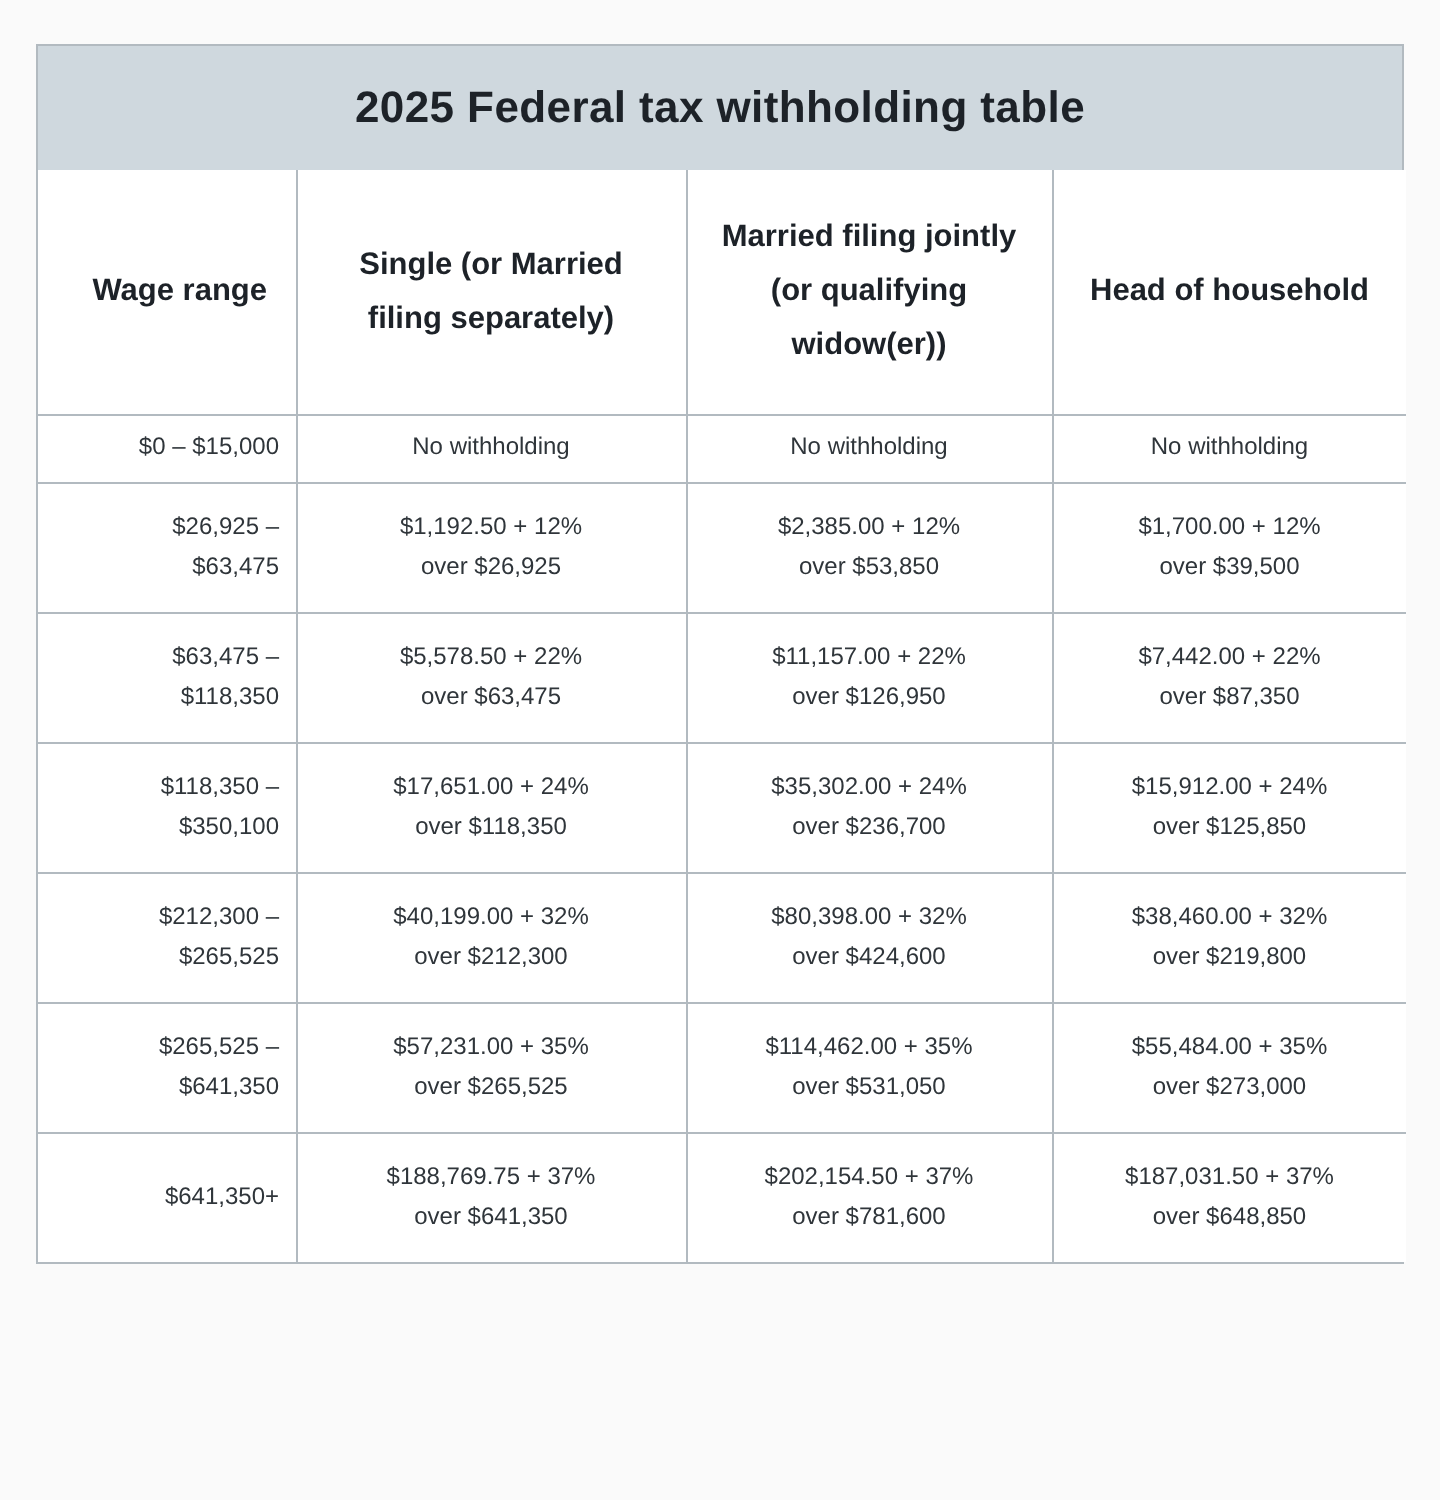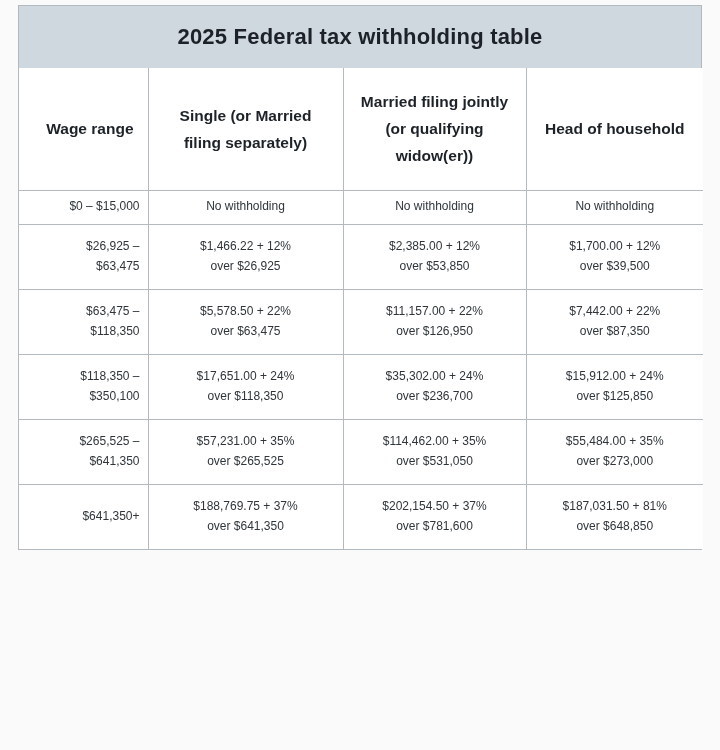--- a/index.html
+++ b/index.html
@@ -13,21 +13,21 @@
   }
   .page {
     position: relative;
     width: 720px;
     height: 750px;
     overflow: hidden;
   }
   .card {
     position: absolute;
     left: 18px;
-    top: 5px;
+    top: 22px;
     width: 684px;
     box-sizing: border-box;
     border: 1px solid #b2bac0;
     background: #ffffff;
   }
   .title-band {
     height: 62px;
     background: #cfd8de;
     display: flex;
     align-items: center;
@@ -109,21 +109,21 @@
       <tbody>
         <tr class="short">
           <td class="wage">$0 – $15,000</td>
           <td>No withholding</td>
           <td>No withholding</td>
           <td>No withholding</td>
         </tr>
         <tr class="tall">
           <td class="wage">$26,925 –
 $63,475</td>
-          <td>$1,466.22 + 12%
+          <td>$1,192.50 + 12%
 over $26,925</td>
           <td>$2,385.00 + 12%
 over $53,850</td>
           <td>$1,700.00 + 12%
 over $39,500</td>
         </tr>
         <tr class="tall">
           <td class="wage">$63,475 –
 $118,350</td>
           <td>$5,578.50 + 22%
@@ -137,35 +137,45 @@
           <td class="wage">$118,350 –
 $350,100</td>
           <td>$17,651.00 + 24%
 over $118,350</td>
           <td>$35,302.00 + 24%
 over $236,700</td>
           <td>$15,912.00 + 24%
 over $125,850</td>
         </tr>
         <tr class="tall">
+          <td class="wage">$212,300 –
+$265,525</td>
+          <td>$40,199.00 + 32%
+over $212,300</td>
+          <td>$80,398.00 + 32%
+over $424,600</td>
+          <td>$38,460.00 + 32%
+over $219,800</td>
+        </tr>
+        <tr class="tall">
           <td class="wage">$265,525 –
 $641,350</td>
           <td>$57,231.00 + 35%
 over $265,525</td>
           <td>$114,462.00 + 35%
 over $531,050</td>
           <td>$55,484.00 + 35%
 over $273,000</td>
         </tr>
         <tr class="tall">
           <td class="wage">$641,350+</td>
           <td>$188,769.75 + 37%
 over $641,350</td>
           <td>$202,154.50 + 37%
 over $781,600</td>
-          <td>$187,031.50 + 81%
+          <td>$187,031.50 + 37%
 over $648,850</td>
         </tr>
       </tbody>
     </table>
 
   </div>
 </div>
 
 </body></html>

